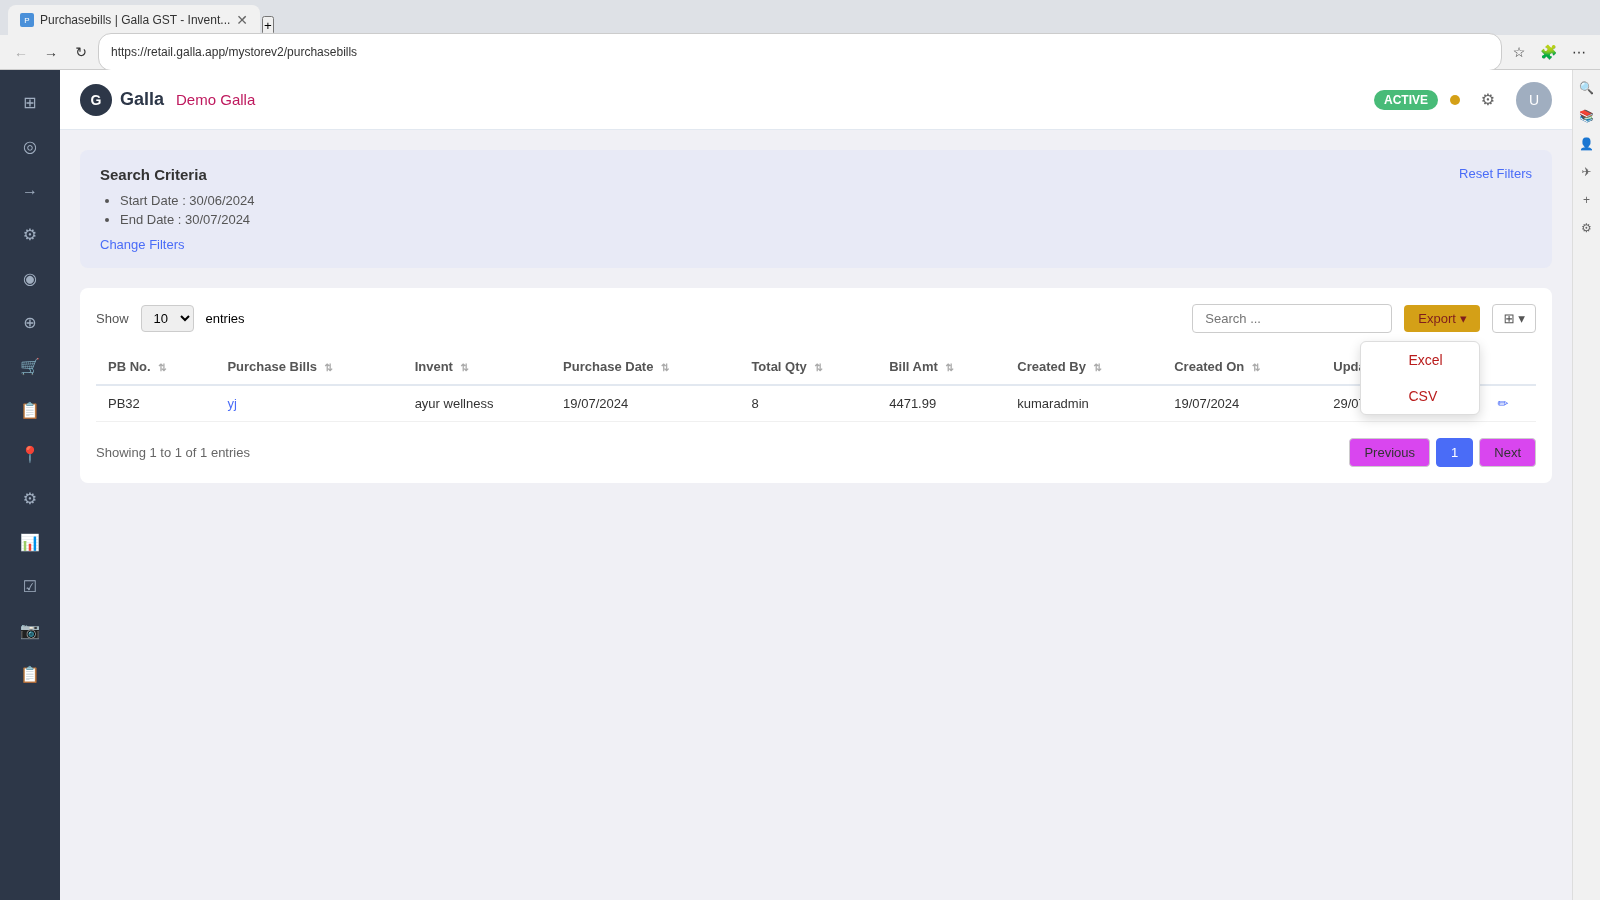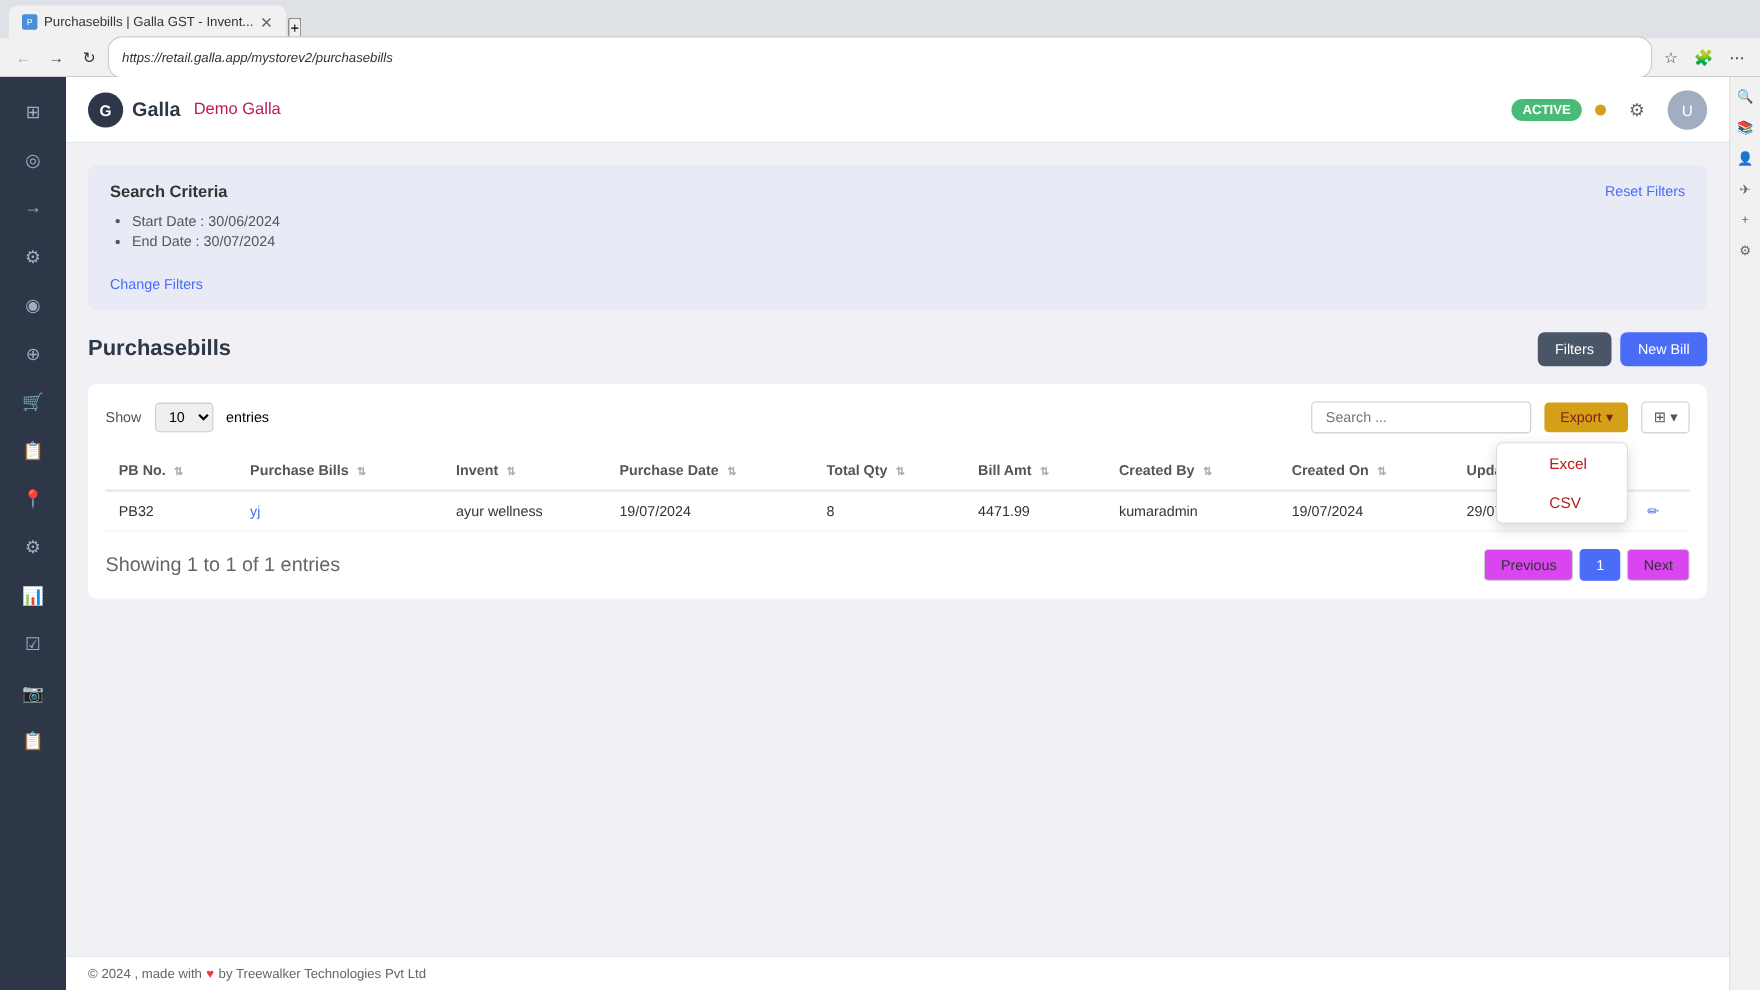--- a/index.html
+++ b/index.html
@@ -7,21 +7,21 @@
 
     
     .browser-chrome { background: #f1f1f1; height: 70px; display: flex; flex-direction: column; border-bottom: 1px solid #ccc; }
     .browser-tabs { display: flex; align-items: flex-end; height: 36px; background: #dee1e6; padding: 0 8px; gap: 2px; }
     .browser-tab { display: flex; align-items: center; gap: 6px; background: #f1f1f1; border-radius: 8px 8px 0 0; padding: 0 12px; height: 30px; font-size: 12px; color: #333; min-width: 200px; }
     .browser-tab .tab-icon { width: 14px; height: 14px; background: #4a90d9; border-radius: 2px; font-size: 8px; color: white; display: flex; align-items: center; justify-content: center; }
     .browser-tab .tab-close { margin-left: auto; color: #666; cursor: pointer; font-size: 14px; }
     .browser-nav { display: flex; align-items: center; height: 34px; padding: 0 8px; gap: 4px; background: #f1f1f1; }
     .nav-btn { width: 26px; height: 26px; border: none; background: none; cursor: pointer; border-radius: 50%; display: flex; align-items: center; justify-content: center; color: #333; font-size: 14px; }
     .nav-btn.disabled { color: #aaa; }
-    .address-bar { flex: 1; height: 38px; background: white; border: 1px solid #ccc; border-radius: 13px; padding: 0 12px; font-size: 12px; color: #333; display: flex; align-items: center; gap: 6px; font-style: italic; }
+    .address-bar { flex: 1; height: 38px; background: white; border: 1px solid #ccc; border-radius: 13px; padding: 0 12px; font-size: 12px; color: #333; display: flex; align-items: center; gap: 6px; }
     .address-bar-text { color: #333; font-size: 12px; }
     .nav-actions { display: flex; gap: 4px; }
 
     
     .app-container { display: flex; height: 830px; }
 
     
     .sidebar { width: 60px; background: #2d3748; display: flex; flex-direction: column; align-items: center; padding: 12px 0; gap: 4px; }
     .sidebar-icon { width: 40px; height: 40px; display: flex; align-items: center; justify-content: center; color: #a0aec0; border-radius: 8px; cursor: pointer; font-size: 16px; }
 
@@ -39,21 +39,21 @@
 
     
     .page-body { flex: 1; padding: 20px; background: #f0f0f5; overflow-y: auto; }
 
     
     .search-criteria-card { background: #e8eaf6; border-radius: 8px; padding: 16px 20px; margin-bottom: 20px; position: relative; }
     .search-criteria-title { font-size: 15px; font-weight: 600; color: #333; margin-bottom: 10px; }
     .search-criteria-list { list-style: disc; padding-left: 20px; }
     .search-criteria-list li { font-size: 13px; color: #555; margin-bottom: 4px; }
     .reset-filters-link { position: absolute; top: 16px; right: 20px; color: #4a6cf7; font-size: 13px; cursor: pointer; text-decoration: none; }
-    .change-filters-link { color: #4a6cf7; font-size: 13px; cursor: pointer; margin-top: 20px; display: inline-block; }
+    .change-filters-link { color: #4a6cf7; font-size: 13px; cursor: pointer; margin-top: 6px; display: inline-block; }
 
     
     .section-header { display: flex; align-items: center; margin-bottom: 16px; }
     .section-title { font-size: 20px; font-weight: 600; color: #2d3748; }
     .section-actions { margin-left: auto; display: flex; gap: 8px; }
     .btn-filters { background: #4a5568; color: white; border: none; padding: 8px 16px; border-radius: 6px; font-size: 13px; cursor: pointer; display: flex; align-items: center; gap: 6px; }
     .btn-new-bill { background: #4a6cf7; color: white; border: none; padding: 8px 16px; border-radius: 6px; font-size: 13px; cursor: pointer; display: flex; align-items: center; gap: 6px; }
 
     
     .table-card { background: white; border-radius: 8px; padding: 16px; }
@@ -69,21 +69,21 @@
     
     .data-table { width: 100%; border-collapse: collapse; }
     .data-table th { text-align: left; padding: 10px 12px; font-size: 13px; font-weight: 600; color: #555; border-bottom: 2px solid #e2e8f0; white-space: nowrap; }
     .data-table th .sort-icon { margin-left: 4px; color: #aaa; font-size: 10px; }
     .data-table td { padding: 10px 12px; font-size: 13px; color: #333; border-bottom: 1px solid #f0f0f0; }
     .link-text { color: #4a6cf7; cursor: pointer; }
     .edit-icon { color: #4a6cf7; cursor: pointer; }
 
     
     .pagination { display: flex; align-items: center; justify-content: flex-end; margin-top: 16px; gap: 6px; }
-    .showing-text { font-size: 18px; color: #666; margin-right: auto; }
+    .showing-text { font-size: 13px; color: #666; margin-right: auto; }
     .page-btn { padding: 6px 14px; border: 1px solid #ccc; border-radius: 4px; background: #d946ef; font-size: 13px; cursor: pointer; color: #333; }
     .page-btn.active { background: #4a6cf7; color: white; border-color: #4a6cf7; }
 
     
     .footer { background: white; padding: 8px 20px; font-size: 12px; color: #666; border-top: 1px solid #e2e8f0; display: flex; align-items: center; gap: 4px; }
     .heart { color: #e53e3e; }
 
     
     .browser-right-sidebar { width: 28px; background: #f1f1f1; border-left: 1px solid #ddd; display: flex; flex-direction: column; align-items: center; padding: 8px 0; gap: 8px; }
     .right-sidebar-icon { width: 20px; height: 20px; display: flex; align-items: center; justify-content: center; color: #666; font-size: 12px; cursor: pointer; }
@@ -159,27 +159,20 @@
       <div class="search-criteria-card">
         <div class="search-criteria-title">Search Criteria</div>
         <ul class="search-criteria-list">
           <li>Start Date : 30/06/2024</li>
           <li>End Date : 30/07/2024</li>
         </ul>
         <a class="reset-filters-link">Reset Filters</a>
         <a class="change-filters-link">Change Filters</a>
       </div>
 
-      <div class="section-header">
-        <h2 class="section-title">Purchasebills</h2>
-        <div class="section-actions">
-          <button class="btn-filters">Filters</button>
-          <button class="btn-new-bill">New Bill</button>
-        </div>
-      </div>
 
       <div class="table-card">
         <div class="table-controls">
           <span class="show-label">Show</span>
           <select class="entries-select">
             <option>10</option>
             <option>25</option>
             <option>50</option>
           </select>
           <span>entries</span>
@@ -259,25 +252,20 @@
         <div class="pagination">
           <span class="showing-text">Showing 1 to 1 of 1 entries</span>
           <button class="page-btn">Previous</button>
           <button class="page-btn active">1</button>
           <button class="page-btn">Next</button>
         </div>
       </div>
 
     </div>
 
-    <div class="footer">
-      <span>© 2024 , made with</span>
-      <span class="heart">♥</span>
-      <span>by Treewalker Technologies Pvt Ltd</span>
-    </div>
   </div>
 
   <div class="browser-right-sidebar">
     <div class="right-sidebar-icon">🔍</div>
     <div class="right-sidebar-icon">📚</div>
     <div class="right-sidebar-icon">👤</div>
     <div class="right-sidebar-icon">✈</div>
     <div class="right-sidebar-icon">+</div>
     <div class="right-sidebar-icon">⚙</div>
   </div>

